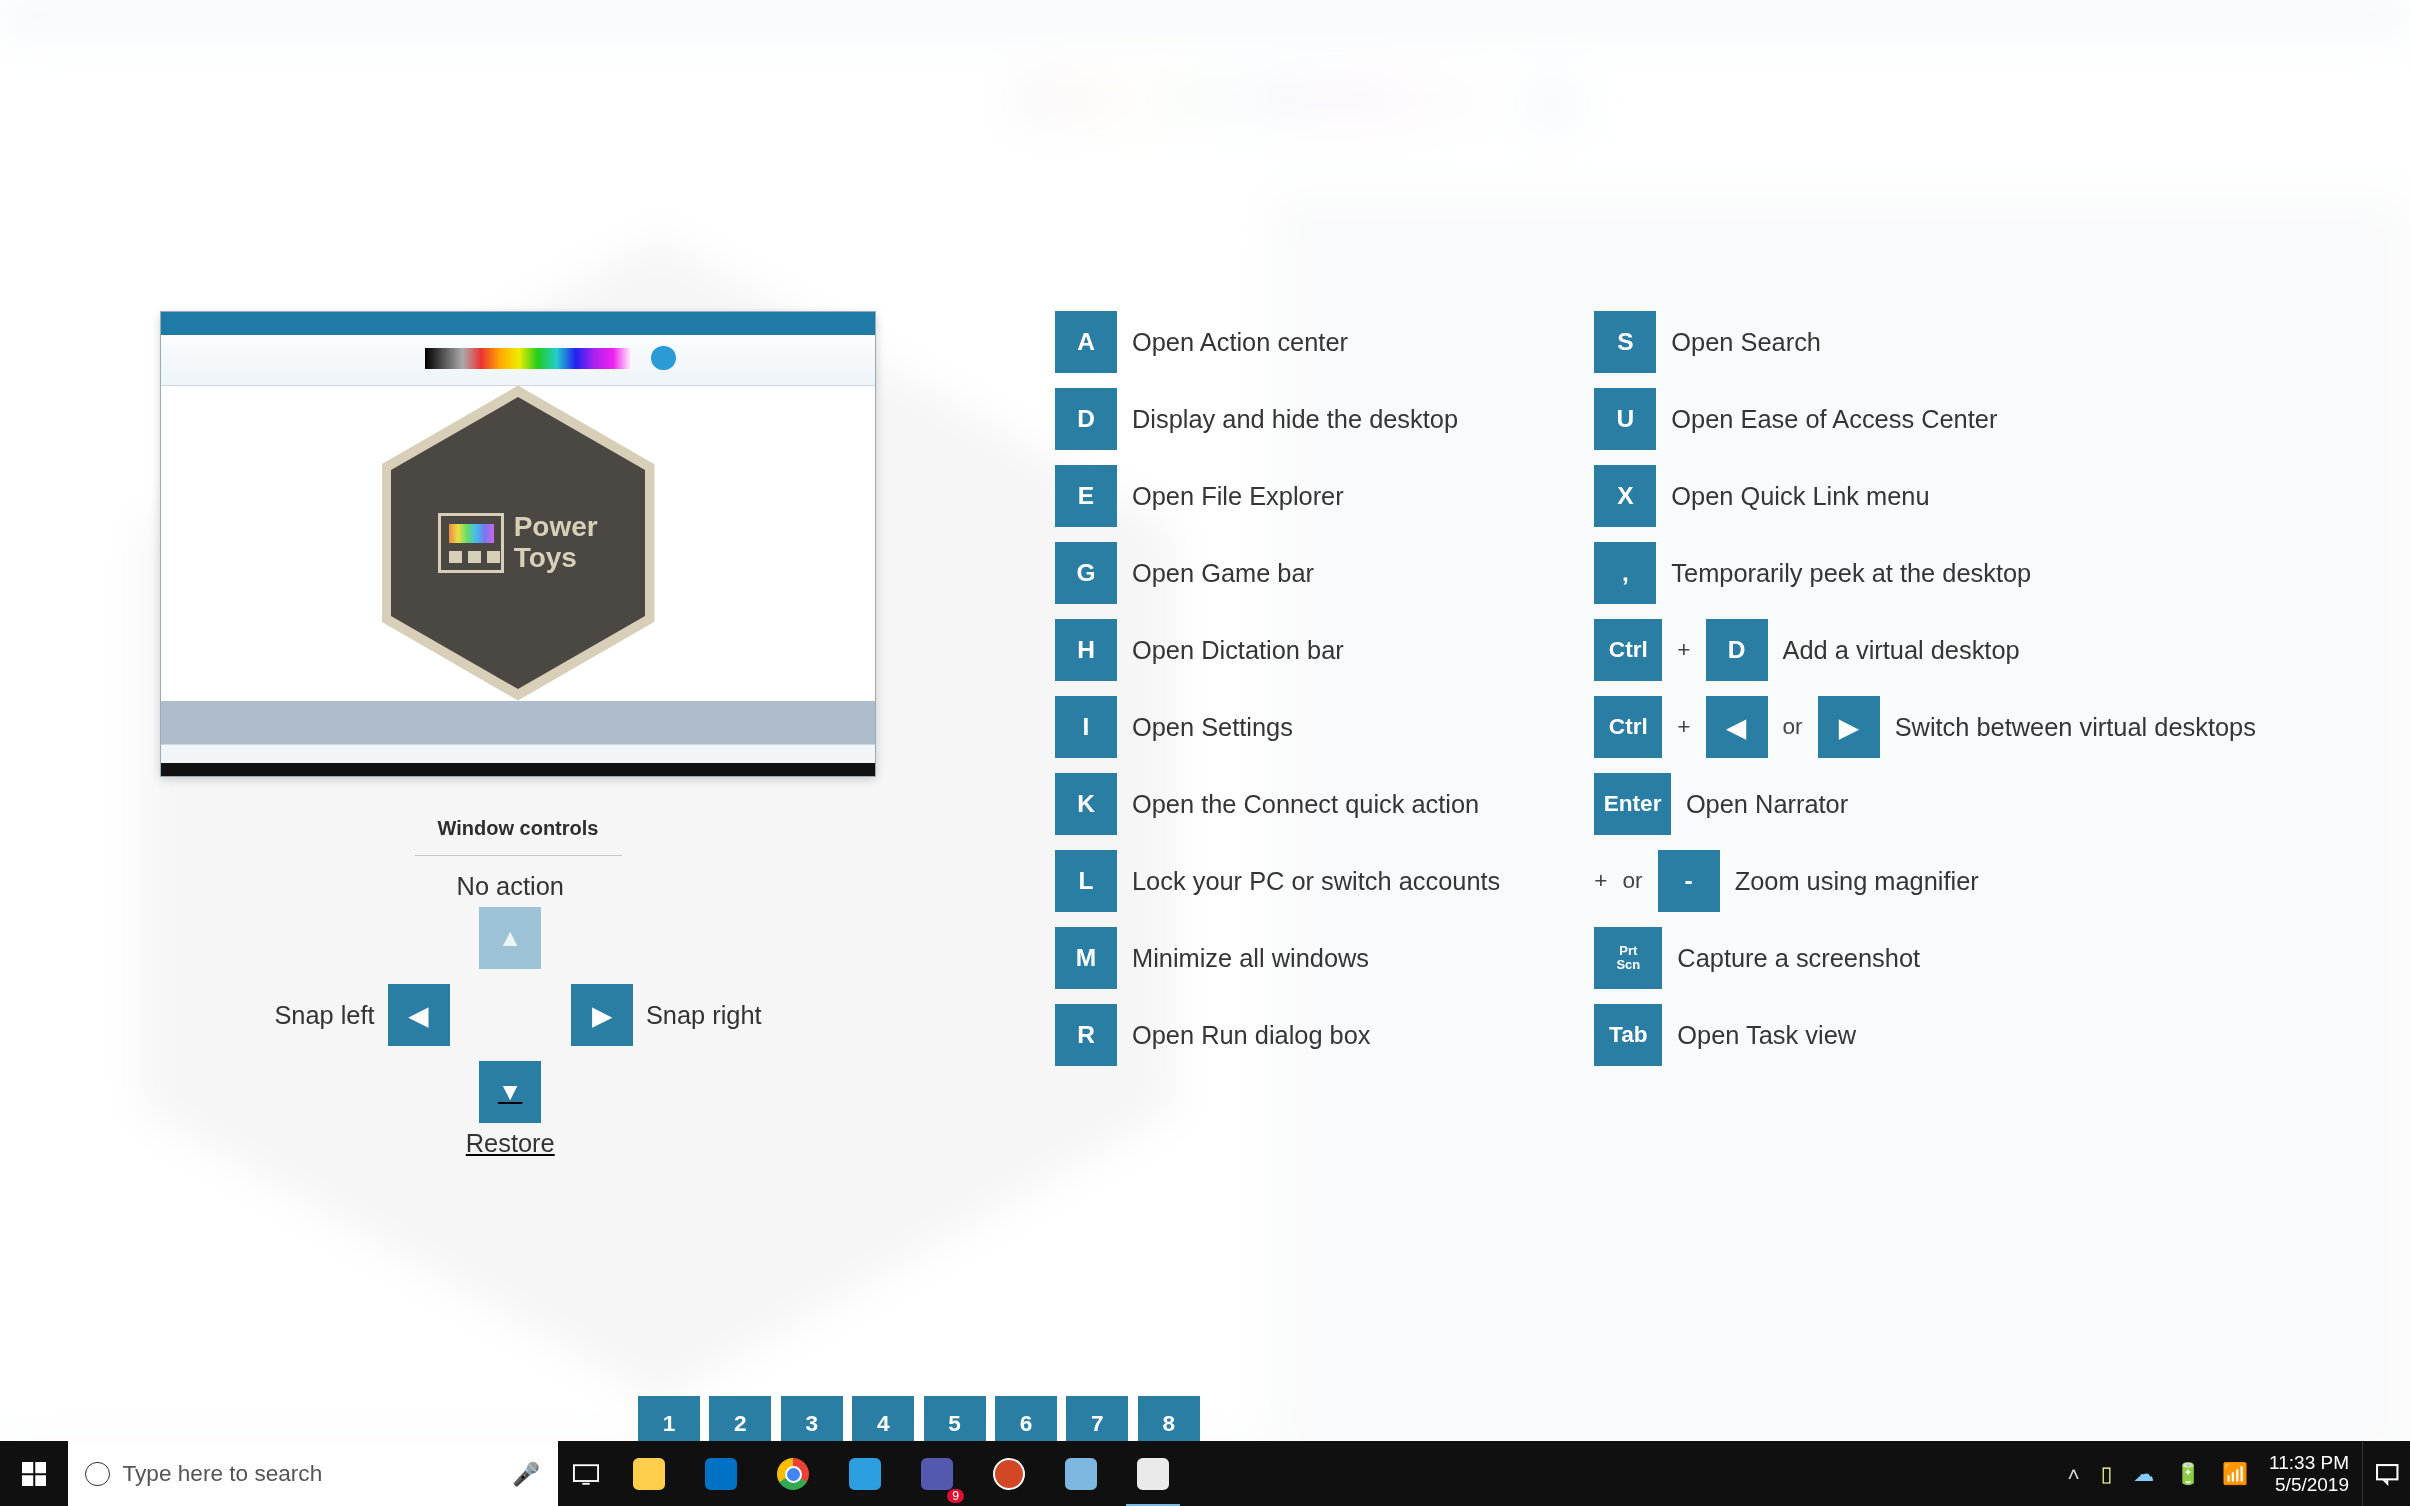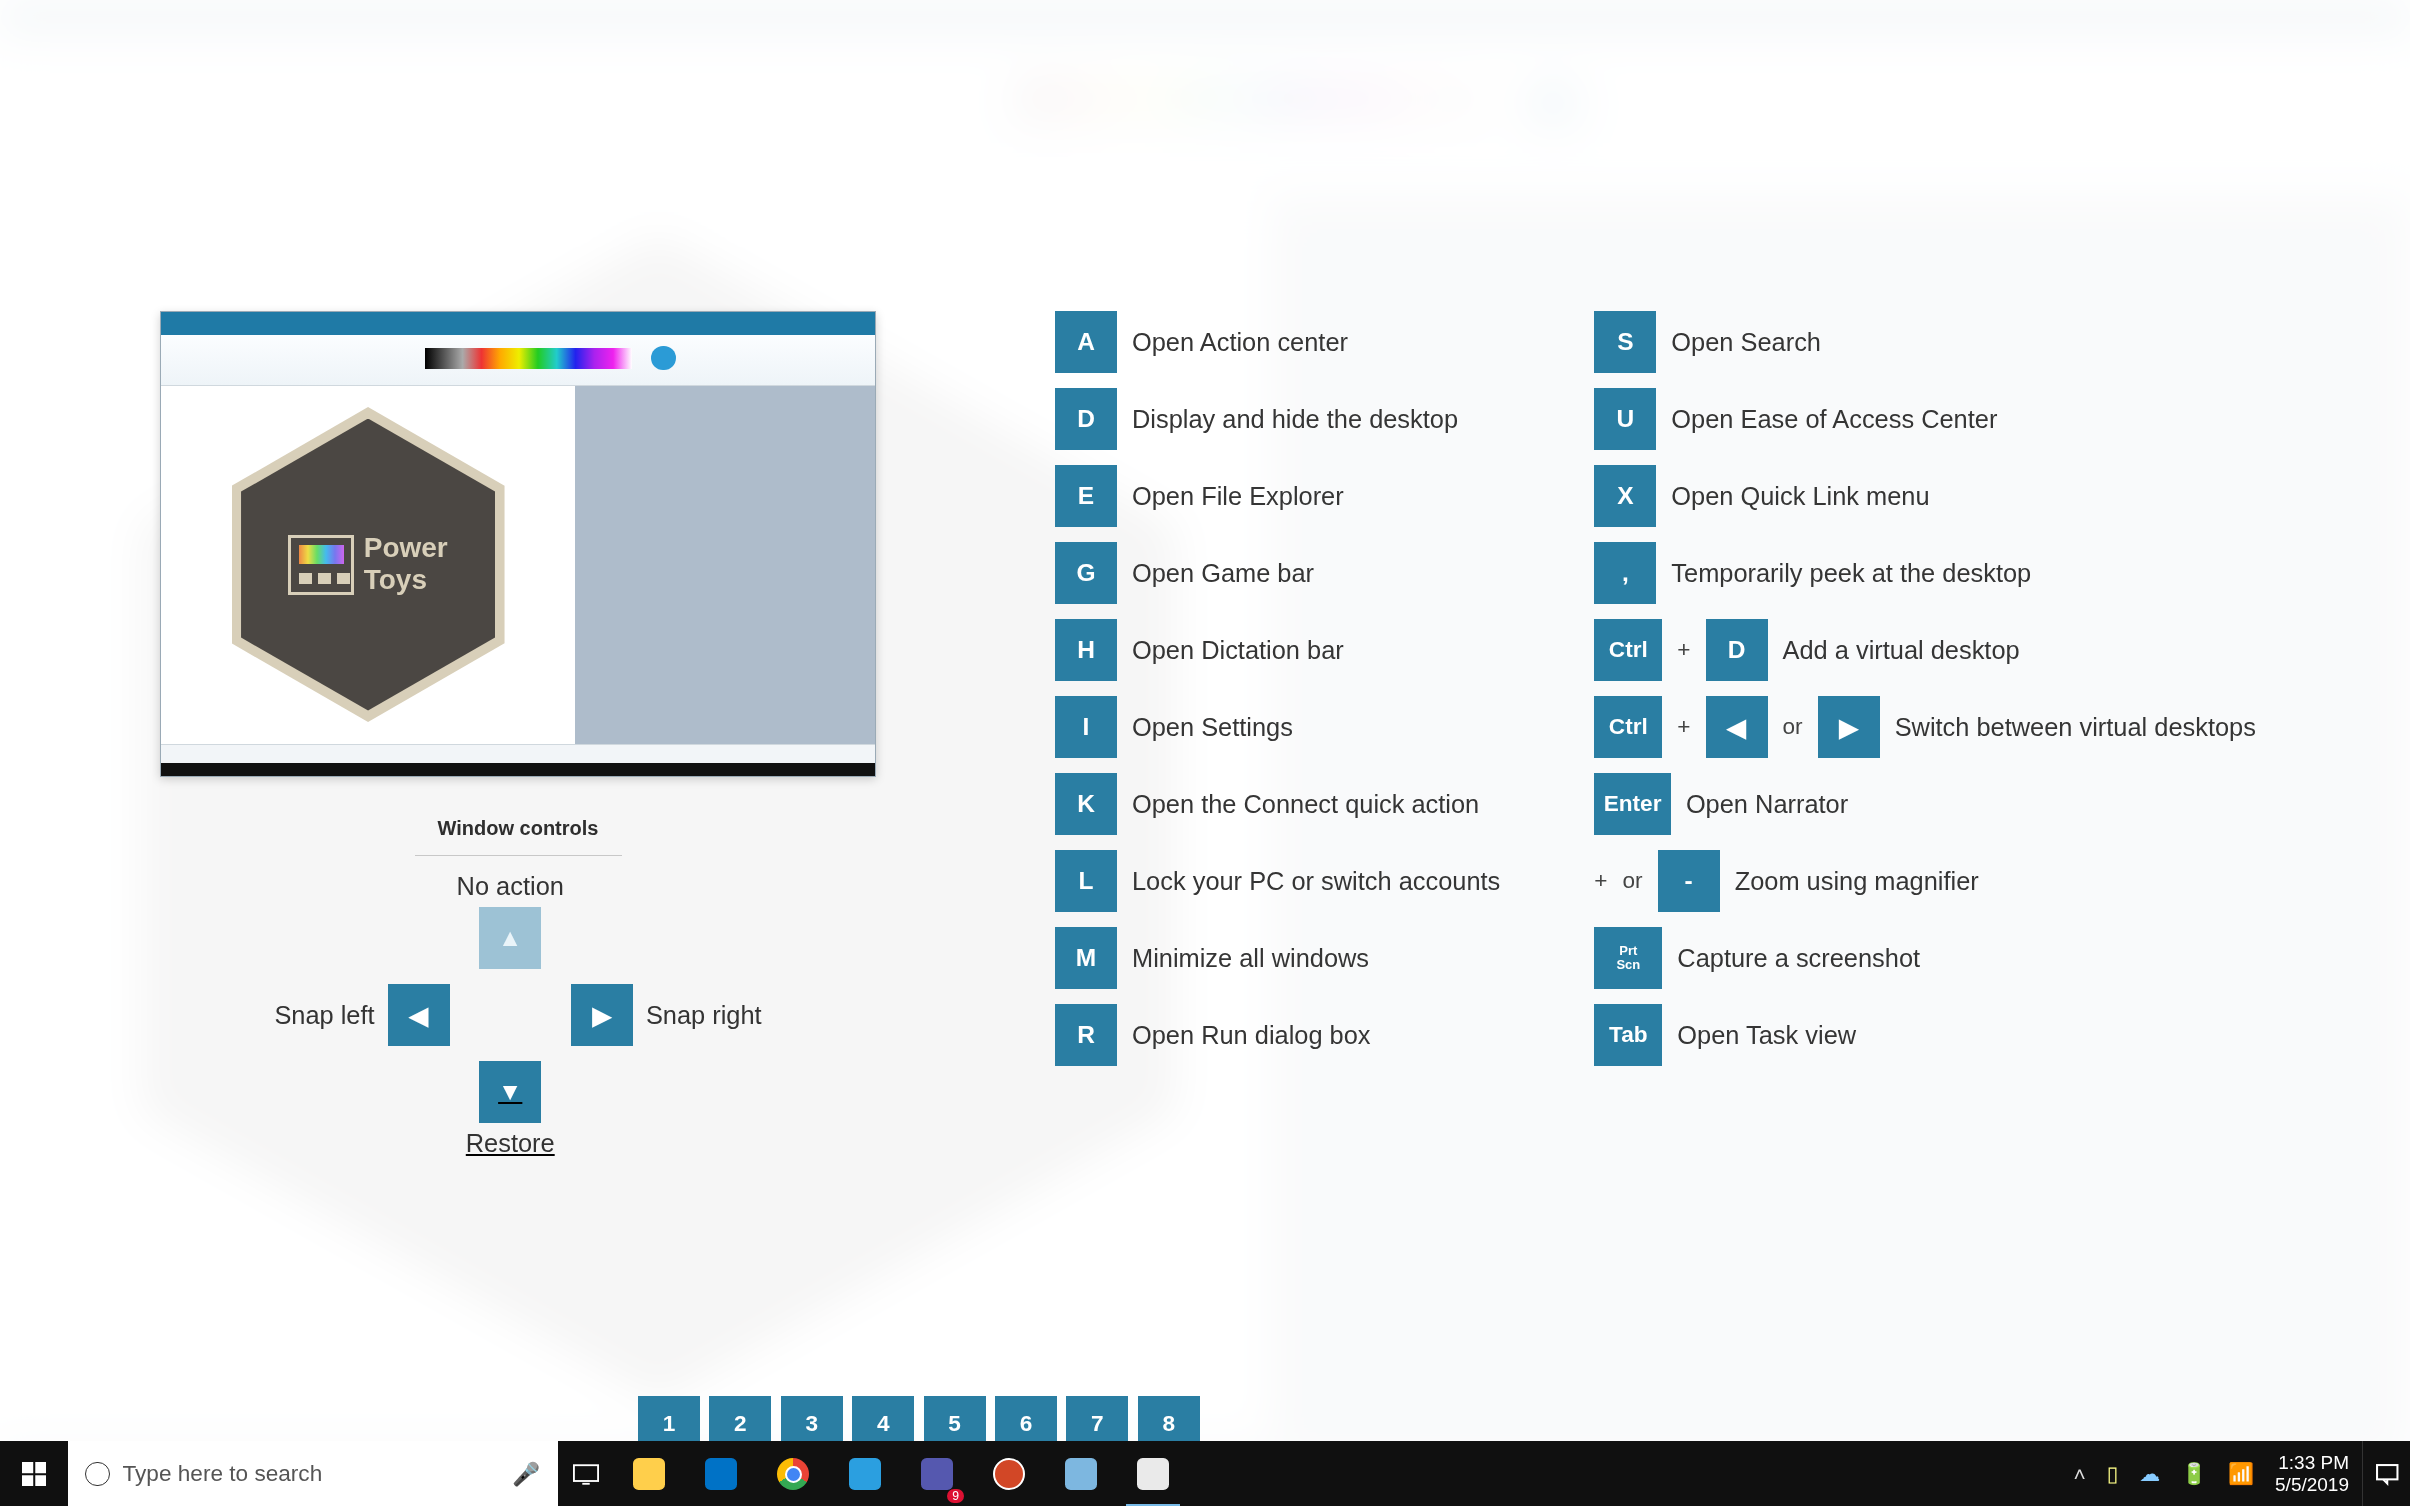--- a/index.html
+++ b/index.html
@@ -59,21 +59,21 @@
   position: relative;
   border: 0.9px solid #9aaab6;
   background:#fff;
   box-shadow: 0 2.8px 9.4px rgba(0,0,0,0.18);
 }
 .thumb .t-title { height:22.6px; background:#1f7aa6; }
 .thumb .t-ribbon { height:51px; background:linear-gradient(#fbfdff,#eef4f8); border-bottom:0.9px solid #d0d8de; position:relative; }
 .thumb .t-palette { position:absolute; top:13px; left:264px; width:207px; height:21px;
   background:linear-gradient(90deg,#000,#555,#aaa,#e33,#fa0,#ee0,#2c2,#2cc,#22e,#a2e,#e2e,#fff); }
 .thumb .t-ec { position:absolute; top:11.3px; left:490px; width:24.5px;height:24.5px;border-radius:50%;background:#2b9bd6;}
-.thumb .t-body { height:358px; display:flex; }
+.thumb .t-body { height:358px; display:flex;flex-direction:column; }
 .thumb .t-canvas { flex:0 0 58%; background:#fff; position:relative; display:flex; align-items:center; justify-content:center; }
 .thumb .t-empty { flex:1; background:#aebccb; }
 .thumb .t-status { height:19px; background:#f2f5f8; border-top:0.9px solid #d0d8de; font-size:10.4px; color:#666; display:flex; align-items:center; padding:0 7.5px; gap:28px;}
 .thumb .t-bottom { height:13px; background:#111; }
 
 .thumb .hex-logo {
   width: 254px; height: 292px;
   background:#4b4743;
   clip-path: polygon(50% 0, 100% 25%, 100% 75%, 50% 100%, 0 75%, 0 25%);
   display:flex; align-items:center; justify-content:center;
@@ -383,21 +383,21 @@
       </div>
     </div>
   <div class="tray">
     <span class="ico">˄</span>
     <span class="ico" style="color:#ff8;">▯</span>
     <span class="ico" style="color:#8cf;">☁</span>
     <span class="ico">🔋</span>
     <span class="ico">📶</span>
   </div>
   <div class="clock">
-    <span>1:33 PM</span>
+    <span>11:33 PM</span>
     <span>5/5/2019</span>
   </div>
   <div class="notif">
     <svg width="24.5" height="24.5" viewBox="0 0 24 24" fill="none" stroke="#fff" stroke-width="2">
         <rect x="2" y="3" width="20" height="14"></rect>
         <path d="M8 17 L12 21 L12 17"></path>
       </svg>
   </div>
 </div>
 

